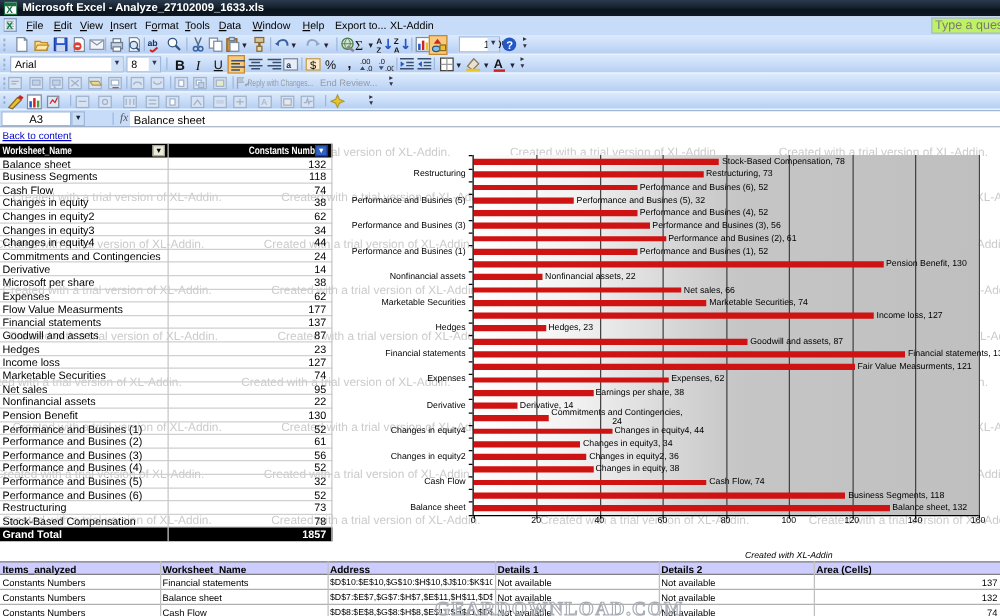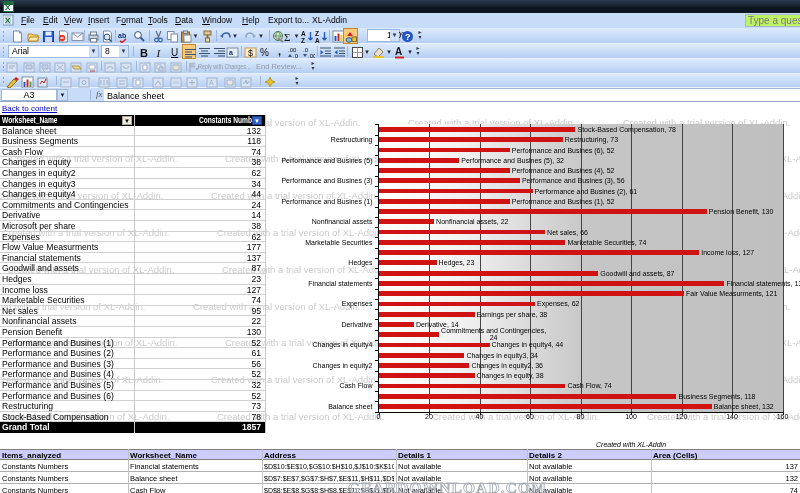--- a/index.html
+++ b/index.html
@@ -45,20 +45,21 @@
 </style></head><body>
 <div id="scr">
 
 <div id="title" class="ab">
       <span style="position:absolute;left:3px;top:1px;width:11px;height:11px"><svg width="11" height="11">
           <rect x="0" y="0" width="11" height="11" fill="#1a6e41"></rect>
           <rect x="1" y="1" width="9" height="9" fill="#fff"></rect>
           <rect x="1" y="1" width="9" height="3" fill="#1a6e41"></rect>
           <text x="2" y="9" font-size="8" fill="#1a6e41" font-weight="bold">X</text>
         </svg></span>
+      <span style="position:absolute;left:18px;top:0">Microsoft Excel - Analyze_27102009_1633.xls</span>
     </div>
 <div id="menu" class="ab">
       <span style="position:absolute;left:3px;top:1px;width:12px;height:12px"><svg width="12" height="12">
           <rect x="0" y="1" width="10" height="10" fill="#e8eef8" stroke="#7a96bd"></rect>
           <path d="M2 3h6M2 5h6M2 7h6M2 9h6" stroke="#9bb" stroke-width="1"></path>
           <text x="2" y="9" font-size="8" fill="#217346" font-weight="bold">X</text>
         </svg></span>
       <span class="mi" style="left:21px"><span style="text-decoration:underline">F</span>ile</span>
       <span class="mi" style="left:43px"><span style="text-decoration:underline">E</span>dit</span>
       <span class="mi" style="left:64px"><span style="text-decoration:underline">V</span>iew</span>

